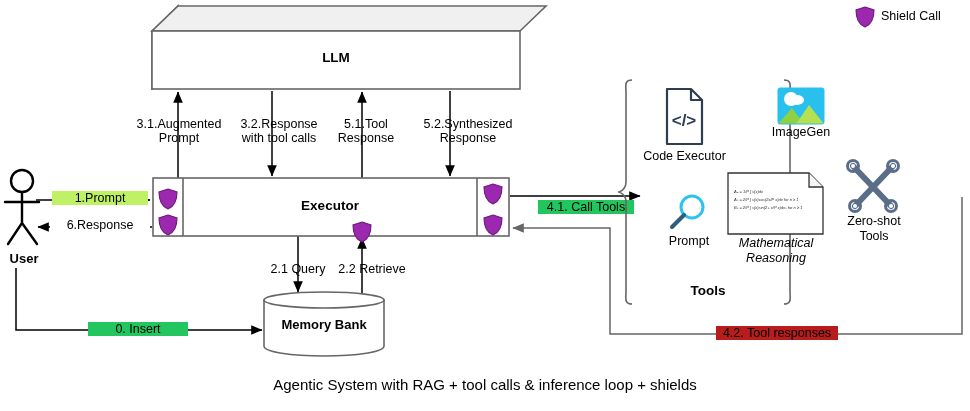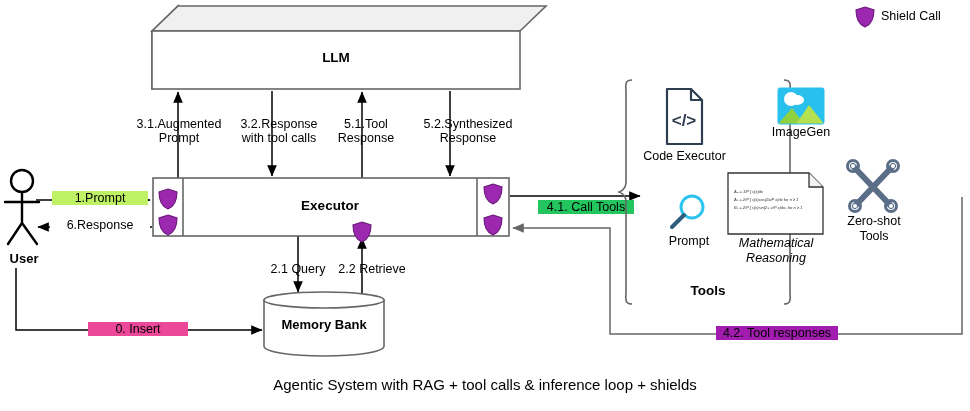--- a/index.html
+++ b/index.html
@@ -77,23 +77,23 @@
 with tool calls</div>
   <div class="abs lbl" style="left:330px;top:117px;width:72px;">5.1.Tool
 Response</div>
   <div class="abs lbl" style="left:416px;top:117px;width:104px;">5.2.Synthesized
 Response</div>
 
   <div class="abs lbl" style="left:52px;top:191px;width:96px;background:#bef264;">1.Prompt</div>
   <div class="abs lbl" style="left:50px;top:218px;width:100px;background:#fff;">6.Response</div>
   <div class="abs lbl" style="left:262px;top:262px;width:72px;">2.1 Query</div>
   <div class="abs lbl" style="left:332px;top:262px;width:80px;">2.2 Retrieve</div>
-  <div class="abs lbl" style="left:88px;top:322px;width:100px;background:#ec4899;">0. Insert</div>
+  <div class="abs lbl" style="left:88px;top:322px;width:100px;background:#22c55e;">0. Insert</div>
   <div class="abs lbl" style="left:538px;top:200px;width:96px;background:#22c55e;">4.1. Call Tools</div>
-  <div class="abs lbl" style="left:716px;top:326px;width:122px;background:#a21caf;">4.2. Tool responses</div>
+  <div class="abs lbl" style="left:716px;top:326px;width:122px;background:#b91c1c;">4.2. Tool responses</div>
 
   <div class="abs" style="left:0px;top:168px;">
     <svg width="52" height="80">
       <circle class="stick" cx="22" cy="13" r="11"></circle>
       <path class="stick" d="M22,25 L22,55 M5,34 L39,34 M22,55 L8,76 M22,55 L37,76"></path>
     </svg>
     <div class="abs lbl lbl-b" style="left:-2px;top:84px;width:52px;font-size:13px;">User</div>
   </div>
 
   <div class="abs" style="left:152px;top:177px;">

